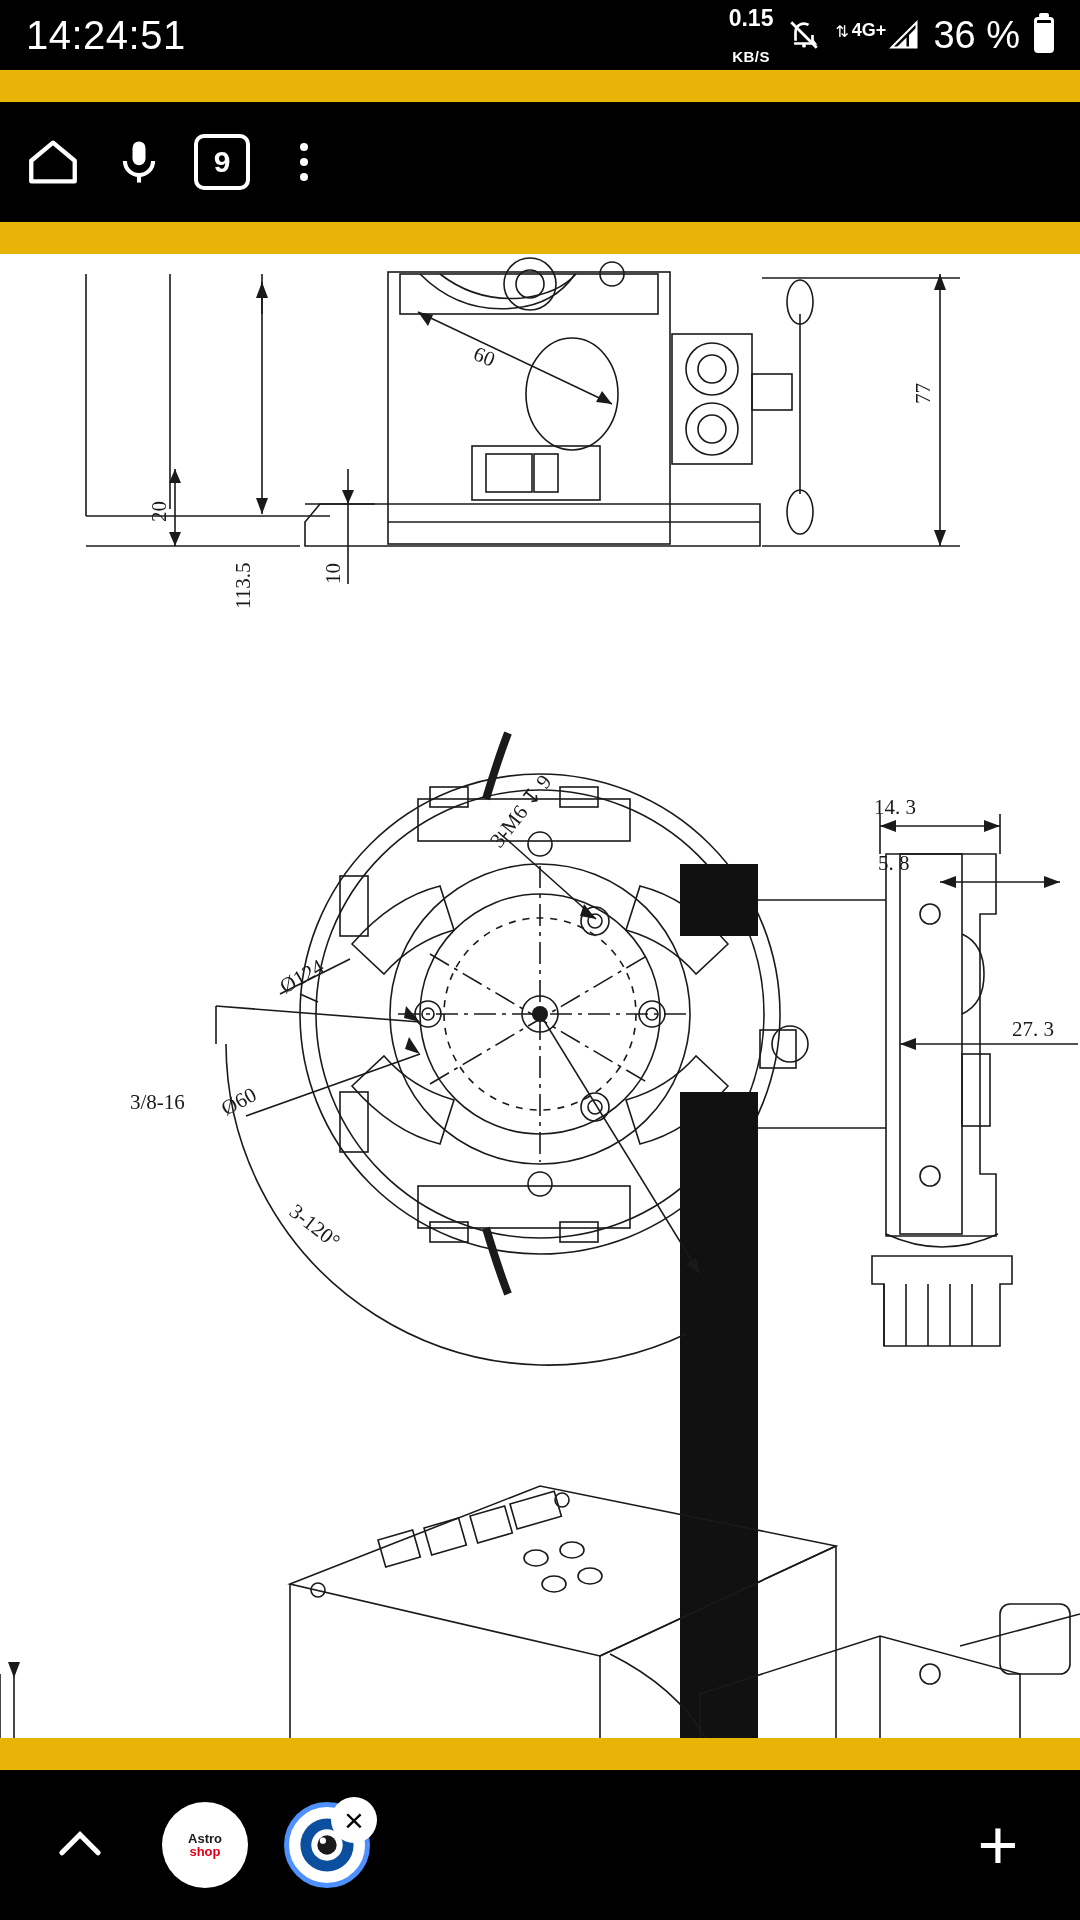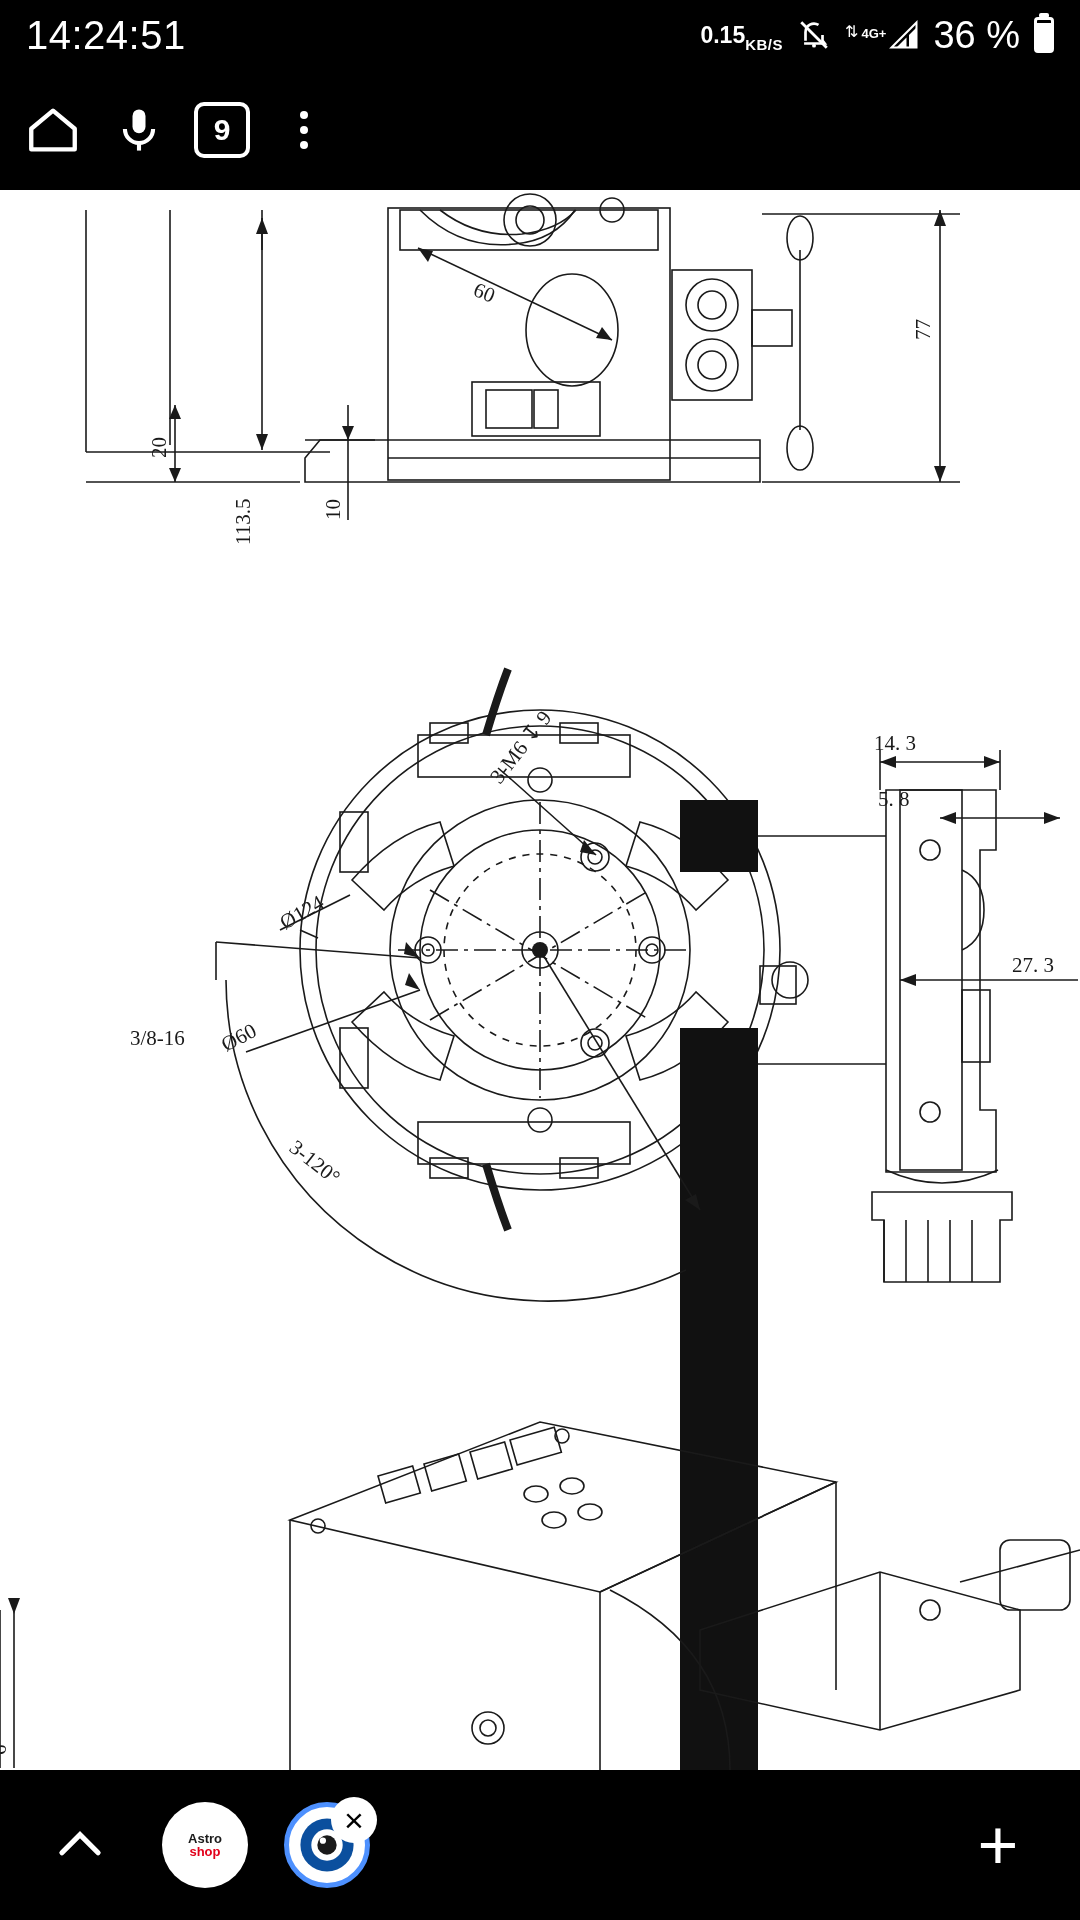--- a/index.html
+++ b/index.html
@@ -6,46 +6,46 @@
   html, body {
     width: 1080px; height: 1920px;
     background: #ffffff;
     font-family: "Liberation Sans", sans-serif;
     overflow: hidden;
   }
   .phone {
     position: relative;
     width: 1080px; height: 1920px;
     background: #eab308;
-    display: flex; flex-direction: column;
+    display: flex; flex-direction: column; gap: 32px;
   }
 
   
   .status-bar {
     height: 70px;
     background: #000000;
     color: #ffffff;
     display: flex; align-items: center;
     padding: 0 26px;
     flex: 0 0 auto;
   }
   .status-clock {
     font-size: 40px; letter-spacing: 0.5px;
     font-weight: 400;
   }
   .status-right {
     margin-left: auto;
     display: flex; align-items: center; gap: 14px;
   }
-  .net-speed { display: flex; flex-direction: row; align-items: center; line-height: 1; }
+  .net-speed { display: flex; flex-direction: column; align-items: center; line-height: 1; }
   .net-speed .v { font-size: 23px; font-weight: 600; }
   .net-speed .u { font-size: 15px; font-weight: 700; letter-spacing: .5px; margin-top: 19px;}
   .icon-silent { width: 34px; height: 34px; position: relative; }
   .sig-wrap { display:flex; align-items:flex-end; gap:3px;}
-  .sig-4g { font-size: 13px; font-weight: 700; position: relative; top:-9px;}
+  .sig-4g { font-size: 18px; font-weight: 700; position: relative; top:-9px;}
   .sig-arrows { font-size: 16px; position: relative; top:-9px; }
   .sig-bars { width: 30px; height: 30px; }
   .battery-text { font-size: 38px; font-weight: 400; }
   .battery-icon {
     width: 20px; height: 36px; border: 3px solid #fff; border-radius: 4px;
     position: relative; background: linear-gradient(to top, #fff 89%, transparent 89%);
   }
   .battery-icon:after {
     content: ""; position: absolute; top: -7px; left: 50%; transform: translateX(-50%);
     width: 10px; height: 5px; background: #fff; border-radius: 2px;

